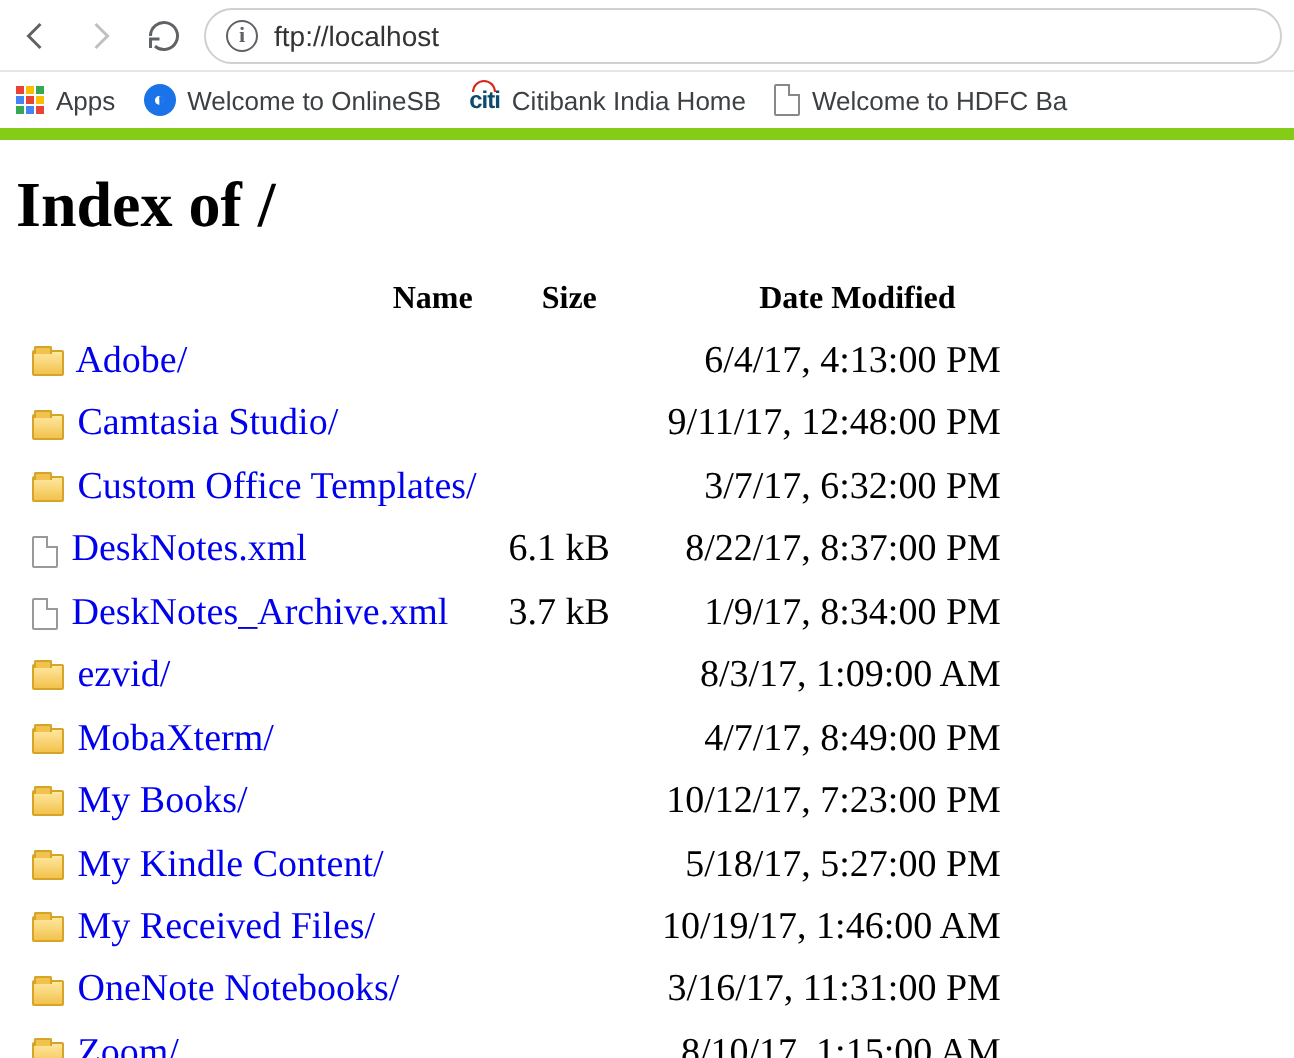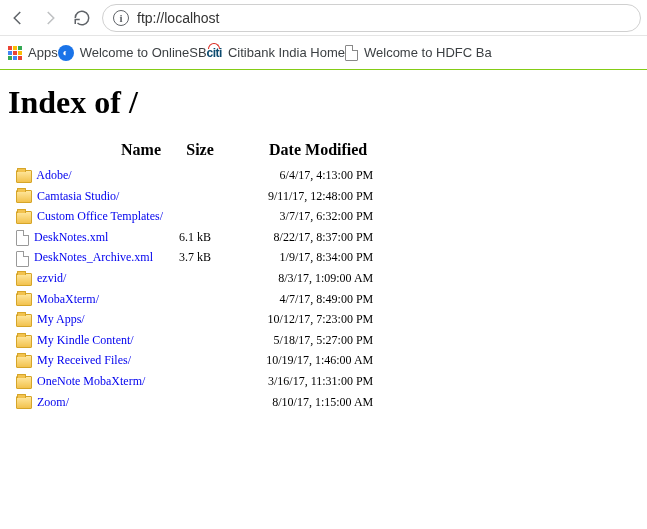--- a/index.html
+++ b/index.html
@@ -45,23 +45,24 @@
     display:flex;align-items:center;justify-content:center;
     font-size:11px;font-weight:bold;margin-right:8px;color:#5f6368;
     font-family:Georgia,serif;
   }
   .bookmarks {
     font-family: Arial, sans-serif;
     display:flex;
     align-items:center;
     height: 34px;
     padding: 0 8px;
+    gap: 14px;
     font-size: 13px;
     color:#3c4043;
-    border-bottom:1px solid #84cc16;
+    border-bottom:6px solid #84cc16;
     overflow:hidden;
     white-space:nowrap;
   }
   .bk { display:flex; align-items:center; gap:6px; }
   .apps-icon {
     display:grid;
     grid-template-columns:repeat(3,4px);
     grid-template-rows:repeat(3,4px);
     gap:1px;
   }
@@ -77,21 +78,21 @@
   .circ-icon{width:16px;height:16px;border-radius:50%;background:#1a73e8;display:flex;align-items:center;justify-content:center;color:#fff;font-size:10px;font-weight:bold;}
   .citi-icon{font-family:Arial;font-size:12px;color:#0c4a6e;font-weight:bold;letter-spacing:-0.5px;position:relative;}
   .citi-arc{position:absolute;top:-3px;left:1px;width:12px;height:6px;border:1.5px solid #d9261c;border-bottom:none;border-radius:8px 8px 0 0;}
   .doc-icon{width:13px;height:16px;border:1px solid #888;border-radius:1px;background:#fff;position:relative;}
   .doc-icon::after{content:"";position:absolute;top:-1px;right:-1px;width:5px;height:5px;background:#fff;border-left:1px solid #888;border-bottom:1px solid #888;}
 
   .content { padding: 6px 8px 20px 8px; }
   h1 { font-size: 32px; margin: 8px 0 18px 0; font-weight:bold;}
   table { border-collapse: collapse; }
   th { font-weight:bold; padding: 2px 10px 6px 10px; font-size:16px;}
-  td { padding: 1px 8px; vertical-align:middle; font-size:12px; line-height:1.55;}
+  td { padding: 1px 8px; vertical-align:middle; font-size:19px; line-height:1.55;}
   td.name a { color:#0000ee; text-decoration:none; }
   td.size { text-align:right; padding-right:18px; white-space:nowrap;margin-top:40px;}
   td.date { text-align:right; white-space:nowrap; padding-right:4px;}
   .ficon{display:inline-block;width:16px;height:13px;vertical-align:middle;margin-right:2px;position:relative;}
   .folder{background:linear-gradient(#ffe79e,#f2c24e);border:1px solid #d6a528;border-radius:1px;}
   .folder::before{content:"";position:absolute;top:-3px;left:0;width:7px;height:3px;background:#f2c24e;border:1px solid #d6a528;border-bottom:none;border-radius:1px 1px 0 0;}
   .file{width:13px;height:16px;background:#fff;border:1px solid #999;border-radius:1px;}
   .file::after{content:"";position:absolute;top:-1px;right:-1px;width:5px;height:5px;background:#fff;border-left:1px solid #999;border-bottom:1px solid #999;}
 </style>
 </head>
@@ -189,36 +190,36 @@
           <td class="name"><span class="ficon folder"></span> <a href="#">ezvid/</a></td>
           <td class="size"></td>
           <td class="date">8/3/17, 1:09:00 AM</td>
         </tr>
         <tr>
           <td class="name"><span class="ficon folder"></span> <a href="#">MobaXterm/</a></td>
           <td class="size"></td>
           <td class="date">4/7/17, 8:49:00 PM</td>
         </tr>
         <tr>
-          <td class="name"><span class="ficon folder"></span> <a href="#">My Apps/</a></td>
+          <td class="name"><span class="ficon folder"></span> <a href="#">My Books/</a></td>
           <td class="size"></td>
           <td class="date">10/12/17, 7:23:00 PM</td>
         </tr>
         <tr>
           <td class="name"><span class="ficon folder"></span> <a href="#">My Kindle Content/</a></td>
           <td class="size"></td>
           <td class="date">5/18/17, 5:27:00 PM</td>
         </tr>
         <tr>
           <td class="name"><span class="ficon folder"></span> <a href="#">My Received Files/</a></td>
           <td class="size"></td>
           <td class="date">10/19/17, 1:46:00 AM</td>
         </tr>
         <tr>
-          <td class="name"><span class="ficon folder"></span> <a href="#">OneNote MobaXterm/</a></td>
+          <td class="name"><span class="ficon folder"></span> <a href="#">OneNote Notebooks/</a></td>
           <td class="size"></td>
           <td class="date">3/16/17, 11:31:00 PM</td>
         </tr>
         <tr>
           <td class="name"><span class="ficon folder"></span> <a href="#">Zoom/</a></td>
           <td class="size"></td>
           <td class="date">8/10/17, 1:15:00 AM</td>
         </tr>
       </tbody>
   </table>

